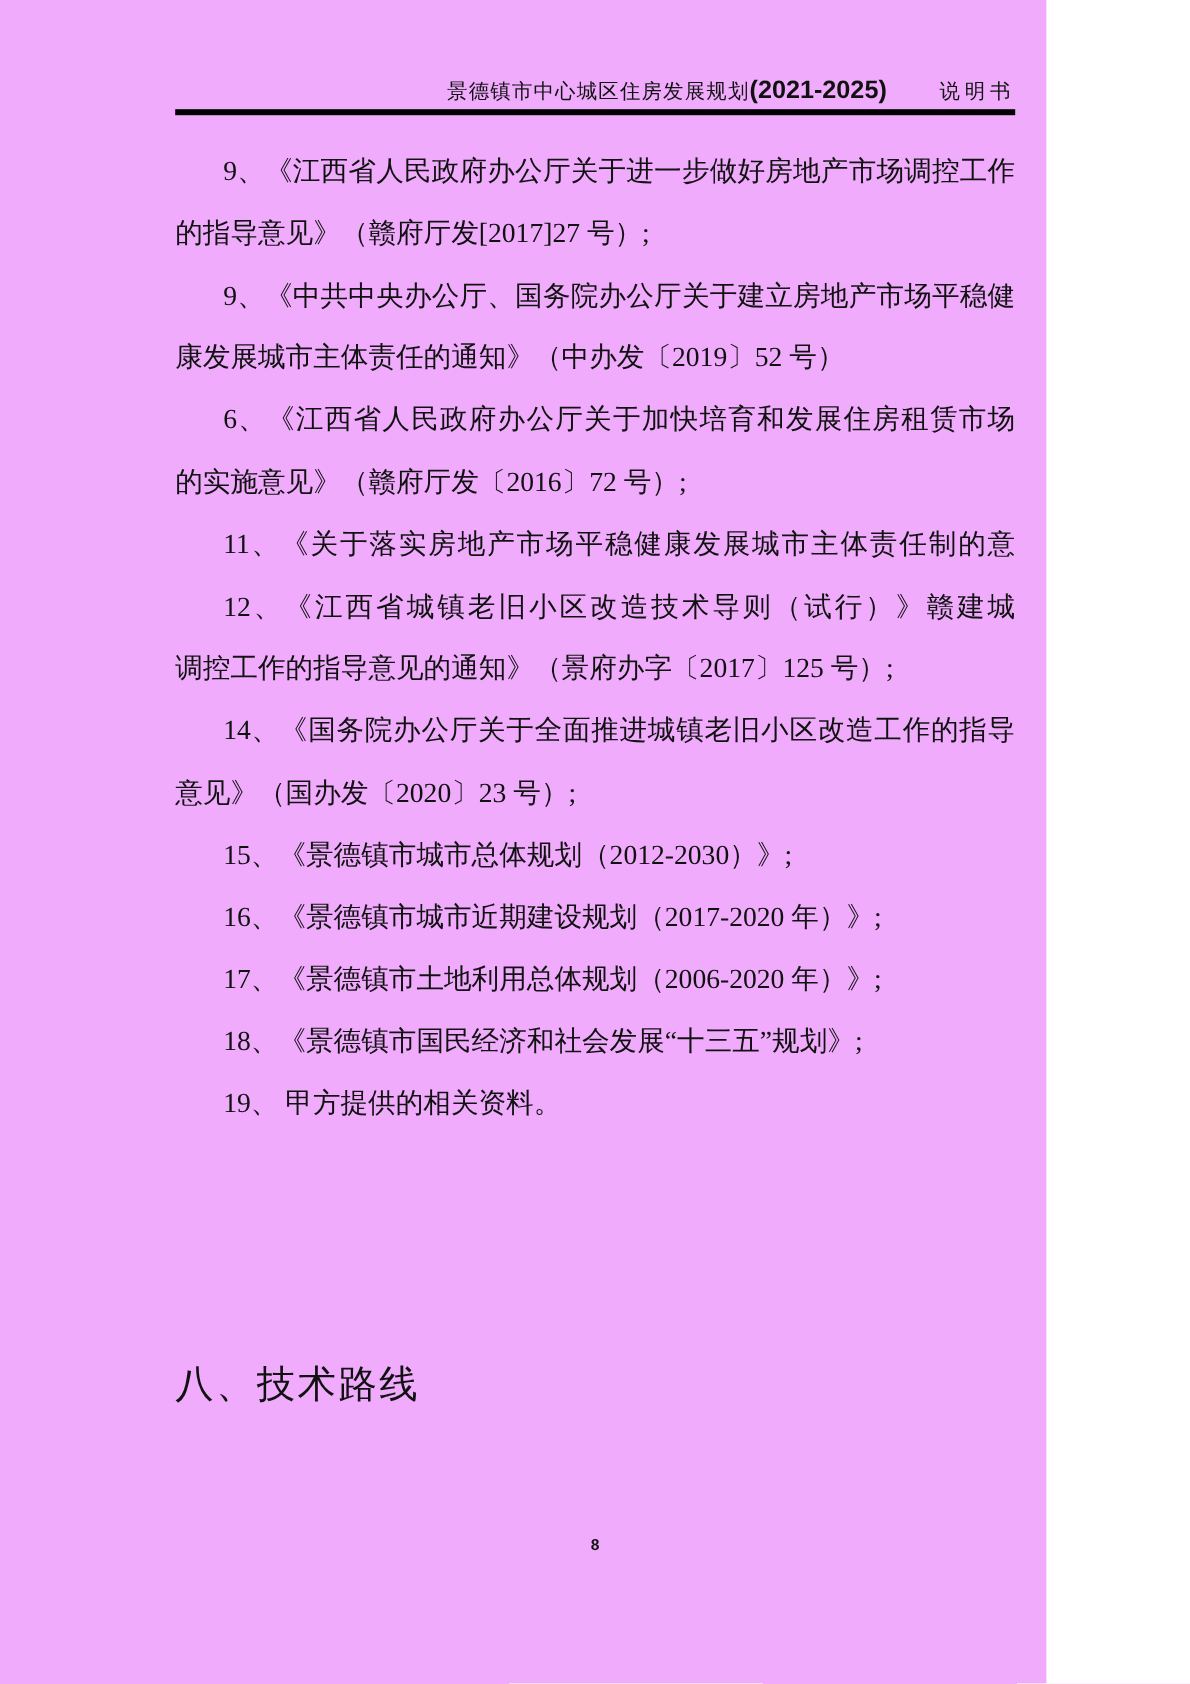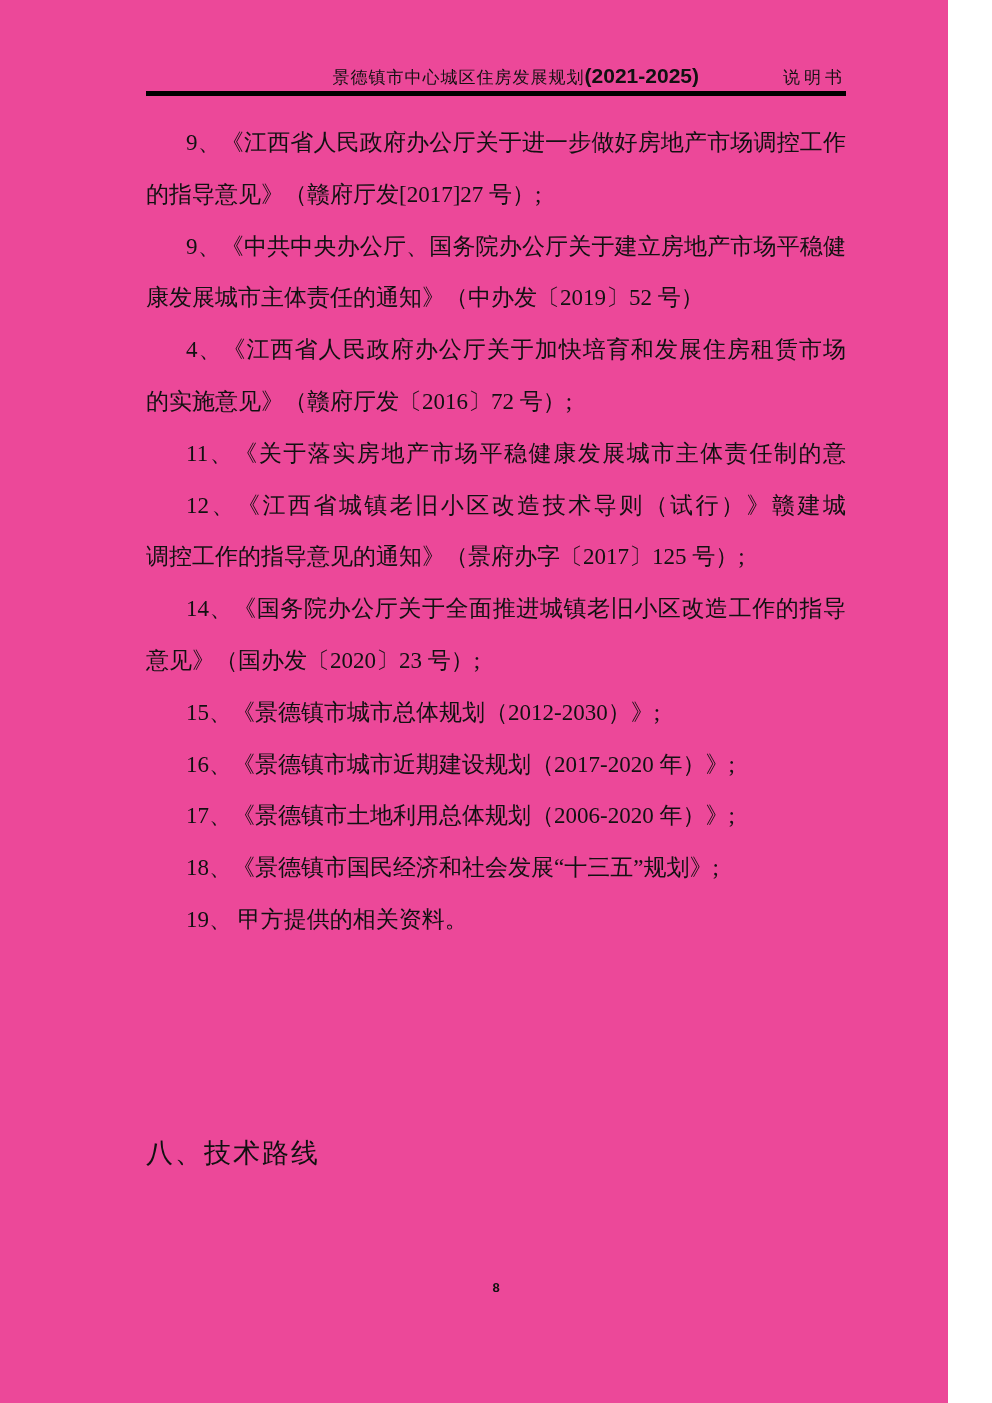--- a/index.html
+++ b/index.html
@@ -2,23 +2,23 @@
 <html><head>
 <meta charset="utf-8">
 <style>
   html, body {
     margin: 0;
     padding: 0;
     background: #ffffff;
   }
   .page {
     position: relative;
-    width: 948px;
+    width: 872px;
     height: 1403px;
-    background: #ec4899;
+    background: #f0abfc;
     overflow: hidden;
     font-family: "Liberation Serif", "DejaVu Serif", serif;
     color: #111111;
   }
   
   .header {
     position: absolute;
     top: 64px;
     left: 146px;
     width: 700px;
@@ -31,21 +31,21 @@
   }
   .header .title-main {
     letter-spacing: 1px;
   }
   .header .title-suffix {
     font-family: "Liberation Sans", "DejaVu Sans", sans-serif;
     font-weight: 700;
     font-size: 21px;
   }
   .header .doc-type {
-    margin-left: 84px;
+    margin-left: 44px;
     letter-spacing: 4px;
   }
   .header-divider {
     position: absolute;
     top: 91px;
     left: 146px;
     width: 700px;
     height: 5px;
     background: #000000;
   }
@@ -71,21 +71,21 @@
     text-align: justify;
     text-align-last: justify;
     overflow: hidden;
   }
   
   .section-heading {
     position: absolute;
     top: 1133px;
     left: 146px;
     width: 700px;
-    font-size: 27px;
+    font-size: 32px;
     line-height: 40px;
     letter-spacing: 2px;
   }
   
   .body-paragraph {
     position: absolute;
     top: 1200px;
     left: 146px;
     width: 700px;
     font-size: 23px;
@@ -119,21 +119,21 @@
       <span class="title-suffix">(2021-2025)</span>
     <span class="doc-type">说明书</span>
   </div>
   <div class="header-divider"></div>
 
   <div class="ref-lines">
     <div class="ref-line indent justify">9、《江西省人民政府办公厅关于进一步做好房地产市场调控工作</div>
     <div class="ref-line">的指导意见》（赣府厅发[2017]27 号）;</div>
     <div class="ref-line indent justify">9、《中共中央办公厅、国务院办公厅关于建立房地产市场平稳健</div>
     <div class="ref-line">康发展城市主体责任的通知》（中办发〔2019〕52 号）</div>
-    <div class="ref-line indent justify">4、《江西省人民政府办公厅关于加快培育和发展住房租赁市场</div>
+    <div class="ref-line indent justify">6、《江西省人民政府办公厅关于加快培育和发展住房租赁市场</div>
     <div class="ref-line">的实施意见》（赣府厅发〔2016〕72 号）;</div>
     <div class="ref-line indent justify">11、《关于落实房地产市场平稳健康发展城市主体责任制的意见》</div>
     <div class="ref-line indent justify">12、《江西省城镇老旧小区改造技术导则（试行）》赣建城〔2020〕</div>
     <div class="ref-line">调控工作的指导意见的通知》（景府办字〔2017〕125 号）;</div>
     <div class="ref-line indent justify">14、《国务院办公厅关于全面推进城镇老旧小区改造工作的指导</div>
     <div class="ref-line">意见》（国办发〔2020〕23 号）;</div>
     <div class="ref-line indent">15、《景德镇市城市总体规划（2012-2030）》;</div>
     <div class="ref-line indent">16、《景德镇市城市近期建设规划（2017-2020 年）》;</div>
     <div class="ref-line indent">17、《景德镇市土地利用总体规划（2006-2020 年）》;</div>
     <div class="ref-line indent">18、《景德镇市国民经济和社会发展“十三五”规划》;</div>

